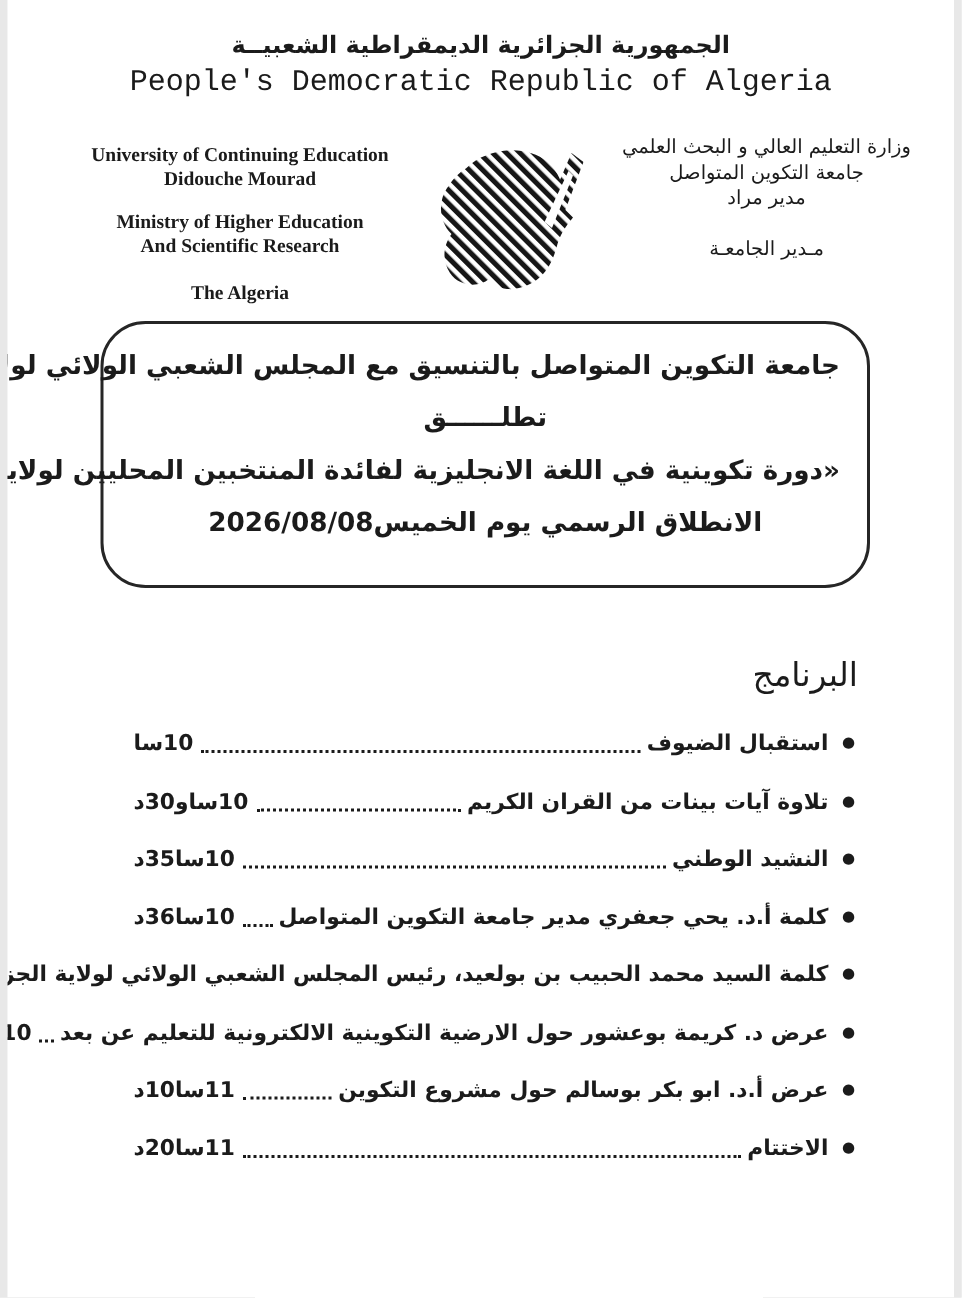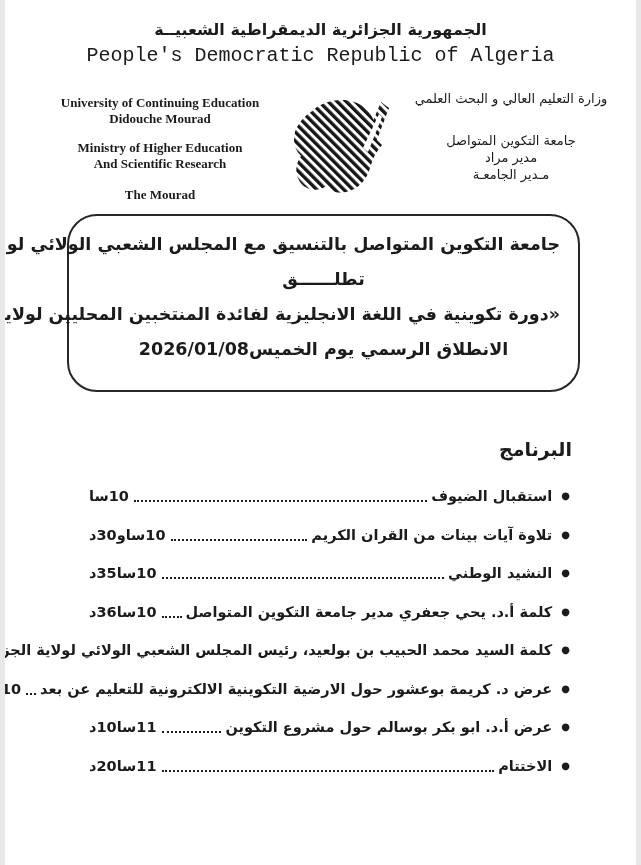--- a/index.html
+++ b/index.html
@@ -22,38 +22,38 @@
     text-align:center;font-family:"Liberation Serif",serif;
     font-weight:700;font-size:13px;line-height:16px;
   }
   .en-block .grp{margin-bottom:13px;}
   .en-block .rector{margin-top:15px;}
   
   .ar-block{
     position:absolute;right:16px;top:90px;width:218px;
     text-align:center;direction:rtl;font-size:13px;line-height:17px;
   }
-  .ar-block .grp{margin-bottom:25px;}
-  .ar-block .director{}
+  .ar-block .grp{margin-bottom:0;}
+  .ar-block .director{margin-top:17px;}
   
   .logo{position:absolute;left:270px;top:96px;width:114px;height:110px;}
   
   .ann-box{
     position:absolute;left:62px;top:214px;width:513px;height:178px;
     box-sizing:border-box;
     border:2px solid #262626;border-radius:30px;
     direction:rtl;text-align:center;
     padding:11px 18px 0 18px;
     font-weight:700;
   }
   .ann-line{font-size:17.5px;line-height:35px;white-space:nowrap;}
   
   .prog-heading{
     position:absolute;right:64px;top:438px;
-    direction:rtl;font-size:19px;font-weight:700;
+    direction:rtl;font-size:22px;font-weight:400;
   }
   .prog-list{
     position:absolute;top:485px;right:66px;left:84px;
     direction:rtl;display:flex;flex-direction:column;gap:16.5px;
   }
   .prog-item{display:flex;align-items:flex-end;height:22px;font-size:14.5px;font-weight:600;}
   .bullet{align-self:center;font-size:10px;line-height:10px;margin-left:9px;}
   .item-label{white-space:nowrap;line-height:22px;}
   .item-time{white-space:nowrap;line-height:22px;}
   .leader{flex:1;min-width:10px;border-bottom:2.6px dotted #1b1b1b;margin:0 4px 5px 5px;}
@@ -70,21 +70,21 @@
 
   <div class="en-block">
     <div class="grp">
       <div>University of Continuing Education</div>
       <div>Didouche Mourad</div>
     </div>
     <div class="grp">
       <div>Ministry of Higher Education</div>
       <div>And Scientific Research</div>
     </div>
-    <div class="rector">The Mourad</div>
+    <div class="rector">The Algeria</div>
   </div>
 
   <div class="ar-block">
     <div class="grp">وزارة التعليم العالي و البحث العلمي</div>
     <div>
       <div>جامعة التكوين المتواصل</div>
       <div>مدير مراد</div>
     </div>
     <div class="director">مـدير الجامعـة</div>
   </div>
@@ -114,21 +114,21 @@
       <path fill="url(#hatch)" d="M82,62 L106,6 L114,12 L92,70 Z"></path>
 
       <path fill="#ffffff" d="M88,52 L104,18 L107,21 L93,56 Z"></path>
     </svg>
   </div>
 
   <div class="ann-box">
     <div class="ann-line">جامعة التكوين المتواصل بالتنسيق مع المجلس الشعبي الولائي لولاية الجزائر</div>
     <div class="ann-line">تطلــــــق</div>
     <div class="ann-line">«دورة تكوينية في اللغة الانجليزية لفائدة المنتخبين المحليين لولاية الجزائر»</div>
-    <div class="ann-line">الانطلاق الرسمي يوم الخميس2026/01/08</div>
+    <div class="ann-line">الانطلاق الرسمي يوم الخميس2026/08/08</div>
   </div>
 
   <div class="prog-heading">البرنامج</div>
 
   <div class="prog-list">
 
     <div class="prog-item">
       <span class="bullet">●</span>
       <span class="item-label">استقبال الضيوف</span>
       <span class="leader"></span>

